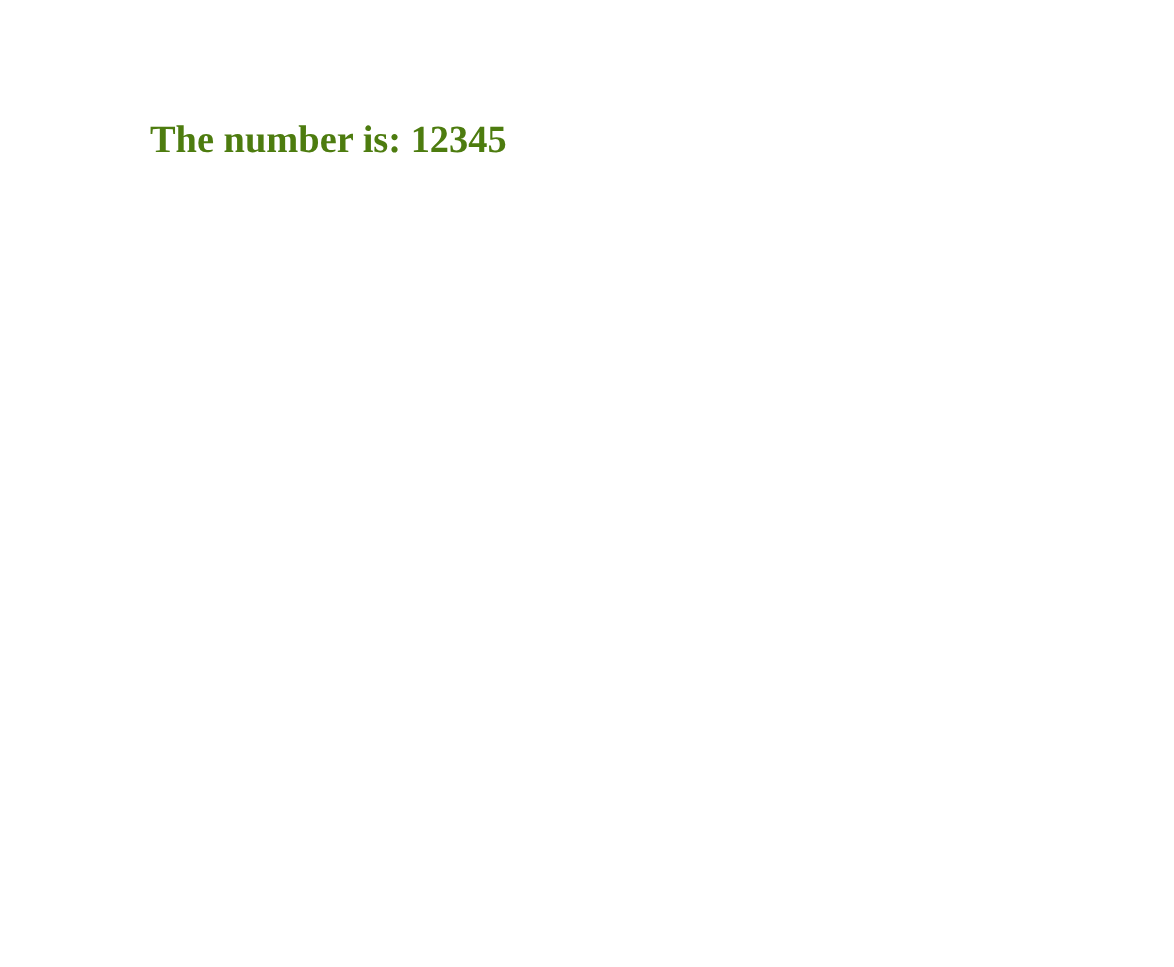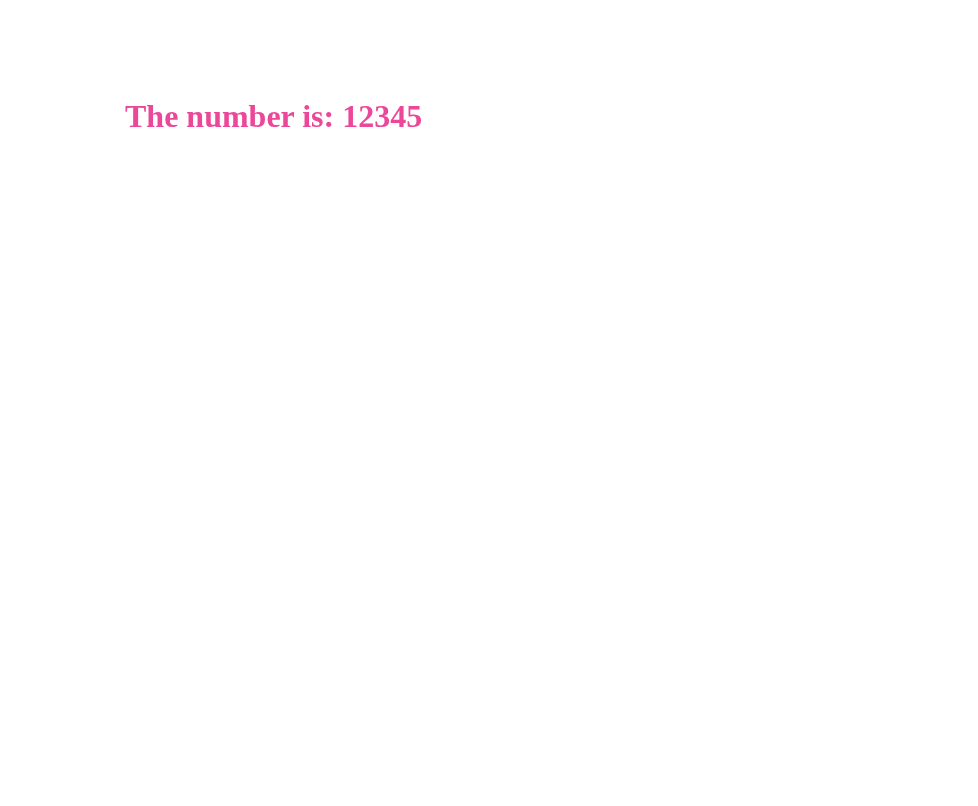--- a/index.html
+++ b/index.html
@@ -11,21 +11,21 @@
       font-family: "Times New Roman", Times, serif;
     }
     .content {
       position: absolute;
       left: 125px;
       top: 98px;
     }
     .heading {
       font-size: 32px;
       font-weight: bold;
-      color: #ec4899;
+      color: #4d7c0f;
       white-space: nowrap;
     }
   </style>
 </head>
 <body>
 
 <div class="content">
   <div class="heading">
     <span>The number is: </span><span>12345</span>
   </div>

